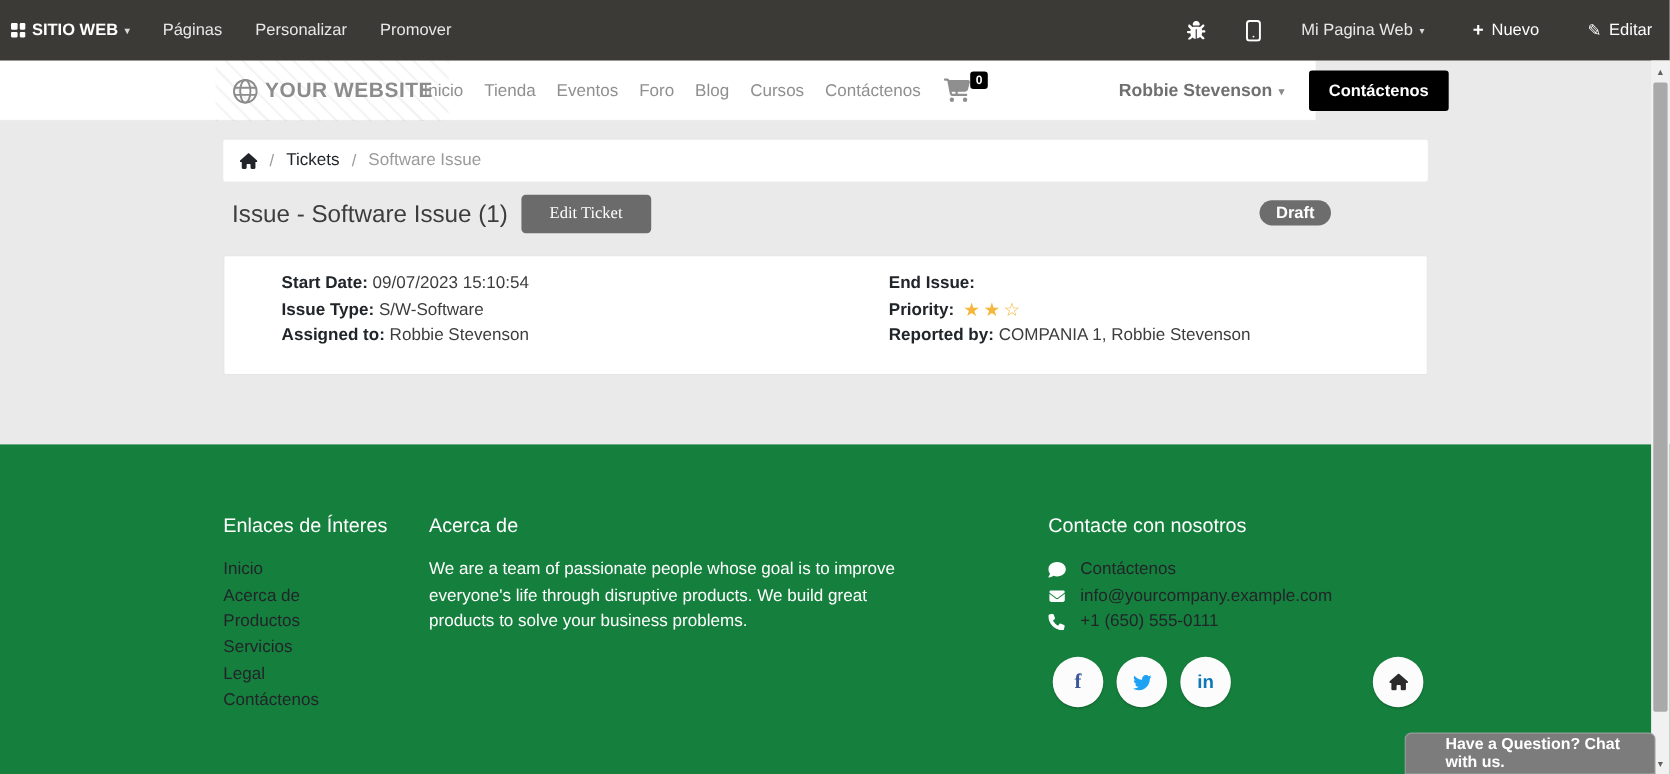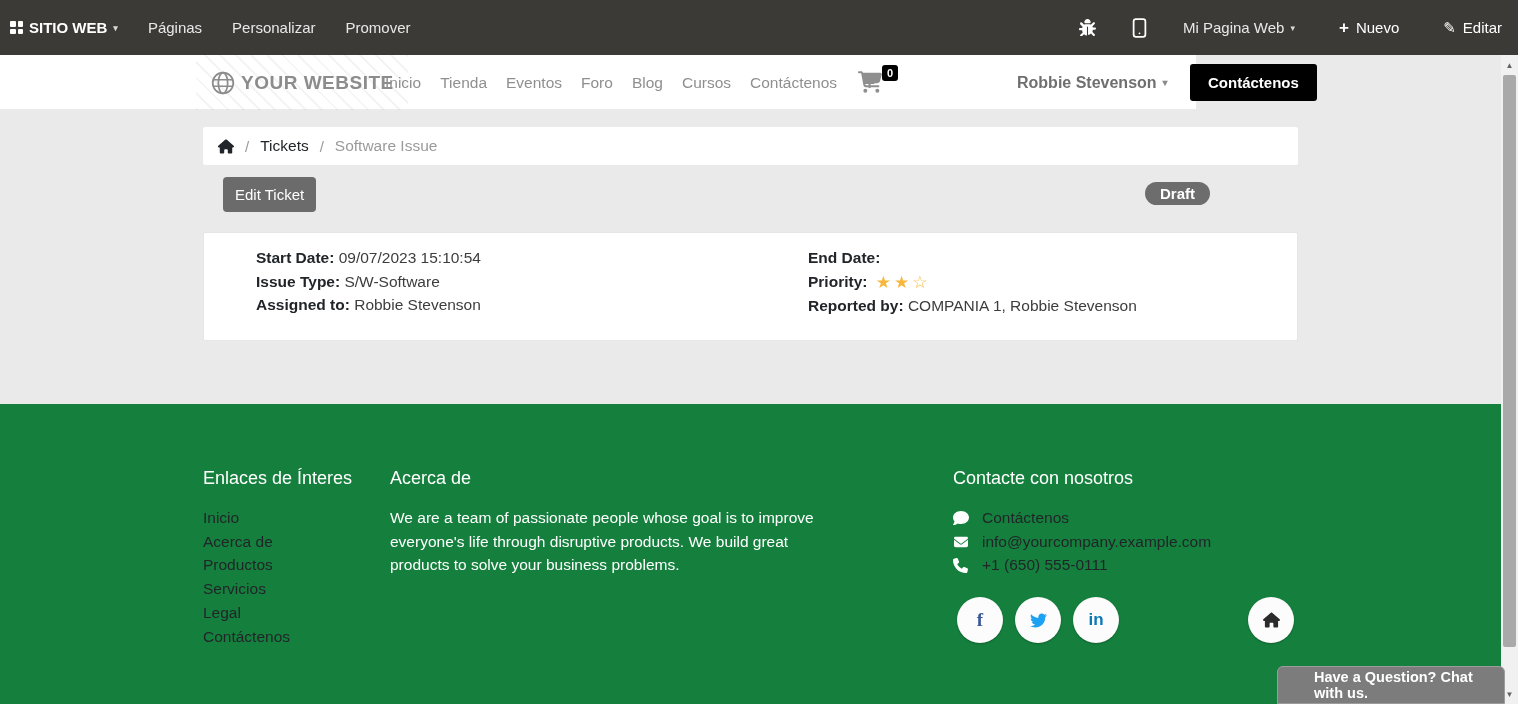--- a/index.html
+++ b/index.html
@@ -47,21 +47,21 @@
   .breadcrumb-card { position:absolute; left:203px; top:127px; width:1095px; height:38px; background:#fff;
     border-radius:2px; display:flex; align-items:center; padding:0 15px; }
   .crumb-home { color:#212529; cursor:pointer; display:flex; align-items:center; }
   .crumb-sep { color:#9a9a9a; font-size:15px; margin:0 11px; }
   .crumb-link { color:#212529; font-size:15.5px; cursor:pointer; }
   .crumb-current { color:#9a9a9a; font-size:15.5px; }
 
   .title-row { position:absolute; left:211px; top:177px; display:flex; align-items:center; }
   .page-title { font-size:22px; font-weight:normal; color:#3d3d3d; }
   .edit-ticket-btn { margin-left:12px; background:#6b6b6b; color:#fff; border:none; border-radius:4px;
-    font-size:15px; padding:9px 12px; cursor:pointer; font-family:Liberation Sans, sans-serif; }
+    font-size:15px; padding:9px 26px; cursor:pointer; font-family:Liberation Serif, serif; }
   .status-badge { position:absolute; left:1145px; top:182px; background:#6d6d6d; color:#fff; font-size:15px;
     font-weight:bold; border-radius:999px; padding:3px 15px; }
 
   .info-card { position:absolute; left:203px; top:232px; width:1095px; height:109px; background:#fff;
     border:1px solid #e6e6e6; border-radius:2px; }
   .info-col { position:absolute; top:13px; }
   .info-col.left { left:12px; }
   .info-col.right { left:564px; }
   .field-row { font-size:15.5px; color:#3d3d3d; line-height:23.7px; white-space:nowrap;margin-left:40px; }
   .field-label { font-weight:bold; color:#212529; }
@@ -186,20 +186,21 @@
         <path d="M575.8 255.5c0 18-15 32.1-32 32.1h-32l.7 160.2c0 2.7-.2 5.4-.5 8.1V472c0 22.1-17.9 40-40 40H456c-1.1 0-2.2 0-3.3-.1c-1.4 .1-2.8 .1-4.2 .1H416 392c-22.1 0-40-17.9-40-40V448 384c0-17.7-14.3-32-32-32H256c-17.7 0-32 14.3-32 32v64 24c0 22.1-17.9 40-40 40H160 128.1c-1.5 0-3-.1-4.5-.2c-1.2 .1-2.4 .2-3.6 .2H104c-22.1 0-40-17.9-40-40V360c0-.9 0-1.9 .1-2.8V287.6H32c-18 0-32-14-32-32.1c0-9 3-17 10-24L266.4 8c7-7 15-8 22-8s15 2 21 7L564.8 231.5c8 7 12 15 11 24z"></path>
       </svg>
   </span>
   <span class="crumb-sep">/</span>
   <span class="crumb-link">Tickets</span>
   <span class="crumb-sep">/</span>
   <span class="crumb-current">Software Issue</span>
 </div>
 
 <div class="title-row">
+  <h1 class="page-title">Issue - Software Issue (1)</h1>
   <button class="edit-ticket-btn">Edit Ticket</button>
 </div>
 <span class="status-badge">Draft</span>
 
 <div class="info-card">
   <div class="info-col left">
     <div class="field-row">
       <span class="field-label">Start Date:</span>
       <span>09/07/2023 15:10:54</span>
     </div>
@@ -207,21 +208,21 @@
       <span class="field-label">Issue Type:</span>
       <span>S/W-Software</span>
     </div>
     <div class="field-row">
       <span class="field-label">Assigned to:</span>
       <span>Robbie Stevenson</span>
     </div>
   </div>
   <div class="info-col right">
     <div class="field-row">
-      <span class="field-label">End Date:</span>
+      <span class="field-label">End Issue:</span>
       <span></span>
     </div>
     <div class="field-row">
       <span class="field-label">Priority:</span>
       <span class="stars"><span>★</span><span>★</span><span>☆</span></span>
     </div>
     <div class="field-row">
       <span class="field-label">Reported by:</span>
       <span>COMPANIA 1, Robbie Stevenson</span>
     </div>

